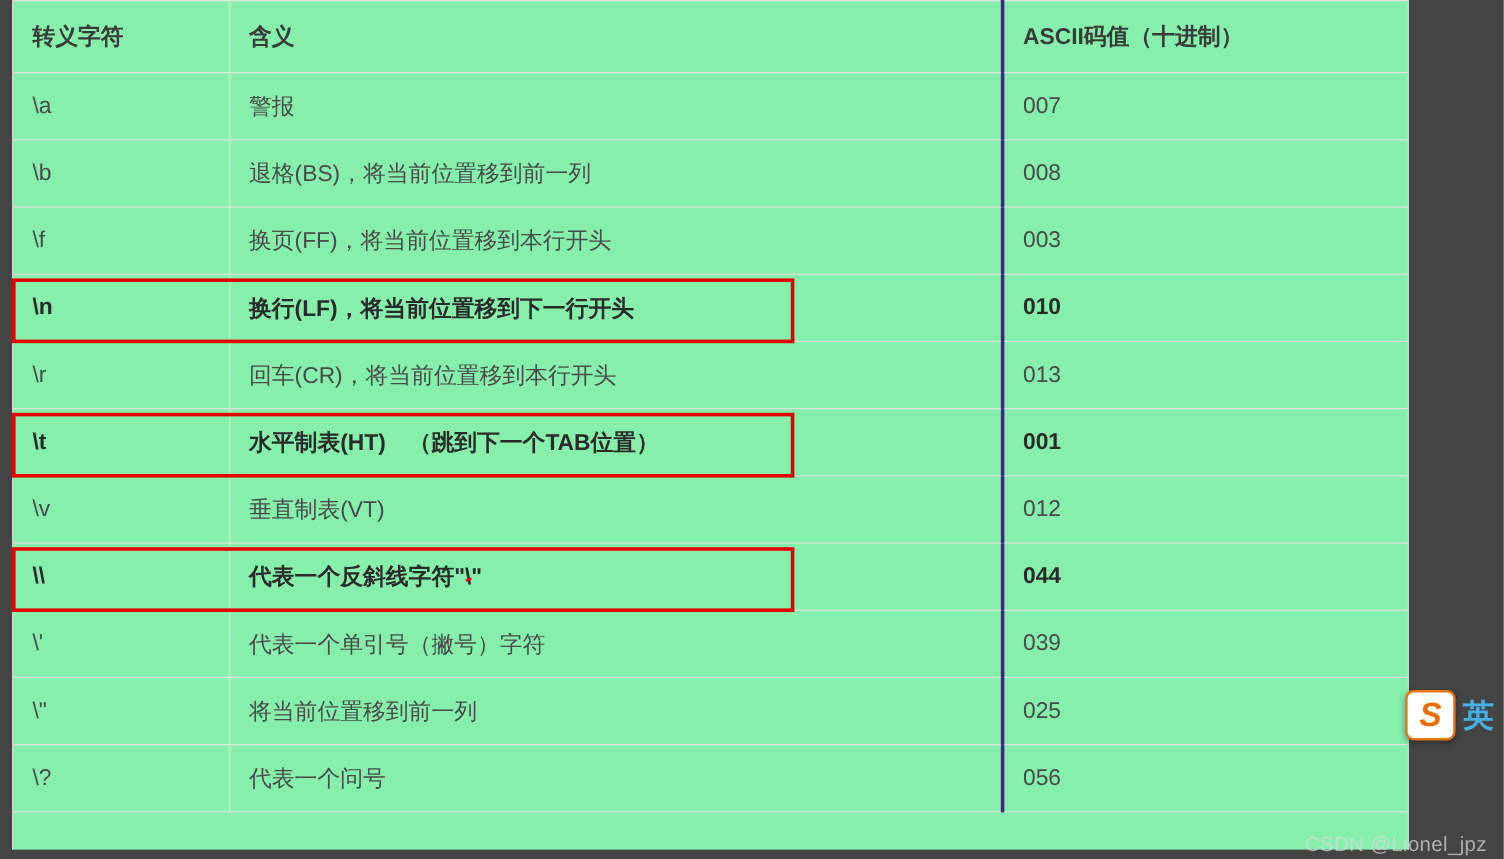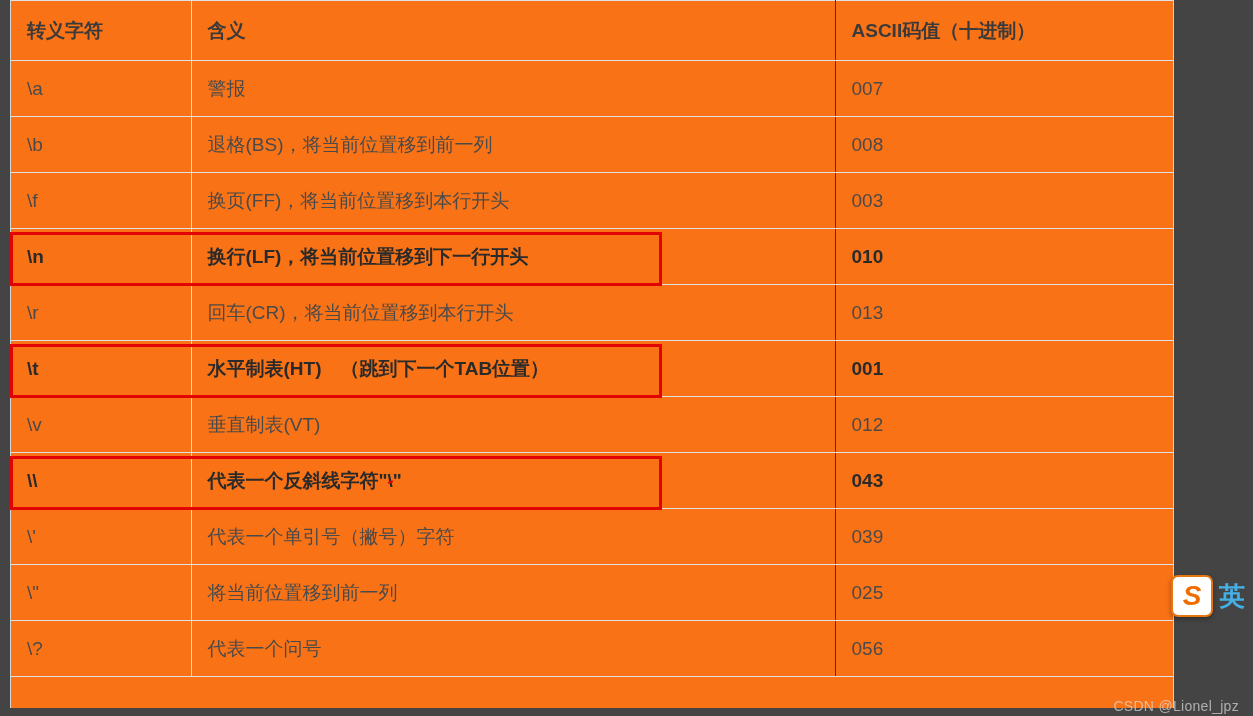--- a/index.html
+++ b/index.html
@@ -10,21 +10,21 @@
       font-family: -apple-system, "Segoe UI", "Microsoft YaHei", Arial, sans-serif;
       position: relative;
       overflow: hidden;
     }
     .table-wrap {
       position: absolute;
       left: 10px;
       top: 0;
       width: 1164px;
       height: 708px;
-      background: #f97316;
+      background: #86efac;
       border-left: 1px solid #d6d6d6;
       border-right: 1px solid #d6d6d6;
       overflow: hidden;
     }
     table {
       width: 100%;
       border-collapse: collapse;
       table-layout: fixed;
     }
     col.c1 { width: 180px; }
@@ -40,21 +40,21 @@
       vertical-align: middle;
       height: 56px;
     }
     th {
       font-weight: 700;
       color: #3a3a3a;
       border-top: 1px solid #e1e1e1;
       height: 60px;
     }
     th.c1, td.c1 { border-right: 1px solid #e1e1e1; }
-    th.c2, td.c2 { border-right: 1px solid #4c1d95; }
+    th.c2, td.c2 { border-right: 3px solid #4c1d95; }
     tr.emph td { font-weight: 700; color: #2a2a2a; }
 
     .redbox {
       position: absolute;
       border: 3px solid #e20404;
       pointer-events: none;
     }
     
     .rb1 { left: 10px; top: 232px; width: 652px; height: 54px; }
     .rb2 { left: 10px; top: 344px; width: 652px; height: 54px; }
@@ -105,21 +105,21 @@
       color: #45b0e6;
       font-weight: 800;
       font-size: 26px;
       margin-left: 6px;
     }
 
     .watermark {
       position: absolute;
       right: 14px;
       bottom: 2px;
-      font-size: 14px;
+      font-size: 17px;
       color: rgba(220,220,220,0.70);
       letter-spacing: 0.3px;
       font-family: Arial, "Microsoft YaHei", sans-serif;
     }
   </style>
 </head>
 <body>
 
 <div class="table-wrap">
   <table>
@@ -167,21 +167,21 @@
           <td class="c3">001</td>
         </tr>
         <tr>
           <td class="c1">\v</td>
           <td class="c2">垂直制表(VT)</td>
           <td class="c3">012</td>
         </tr>
         <tr class="emph">
           <td class="c1">\\</td>
           <td class="c2"><span>代表一个反斜线字符"</span><span class="strike">\</span><span>"</span></td>
-          <td class="c3">043</td>
+          <td class="c3">044</td>
         </tr>
         <tr>
           <td class="c1">\'</td>
           <td class="c2">代表一个单引号（撇号）字符</td>
           <td class="c3">039</td>
         </tr>
         <tr>
           <td class="c1">\"</td>
           <td class="c2">将当前位置移到前一列</td>
           <td class="c3">025</td>

